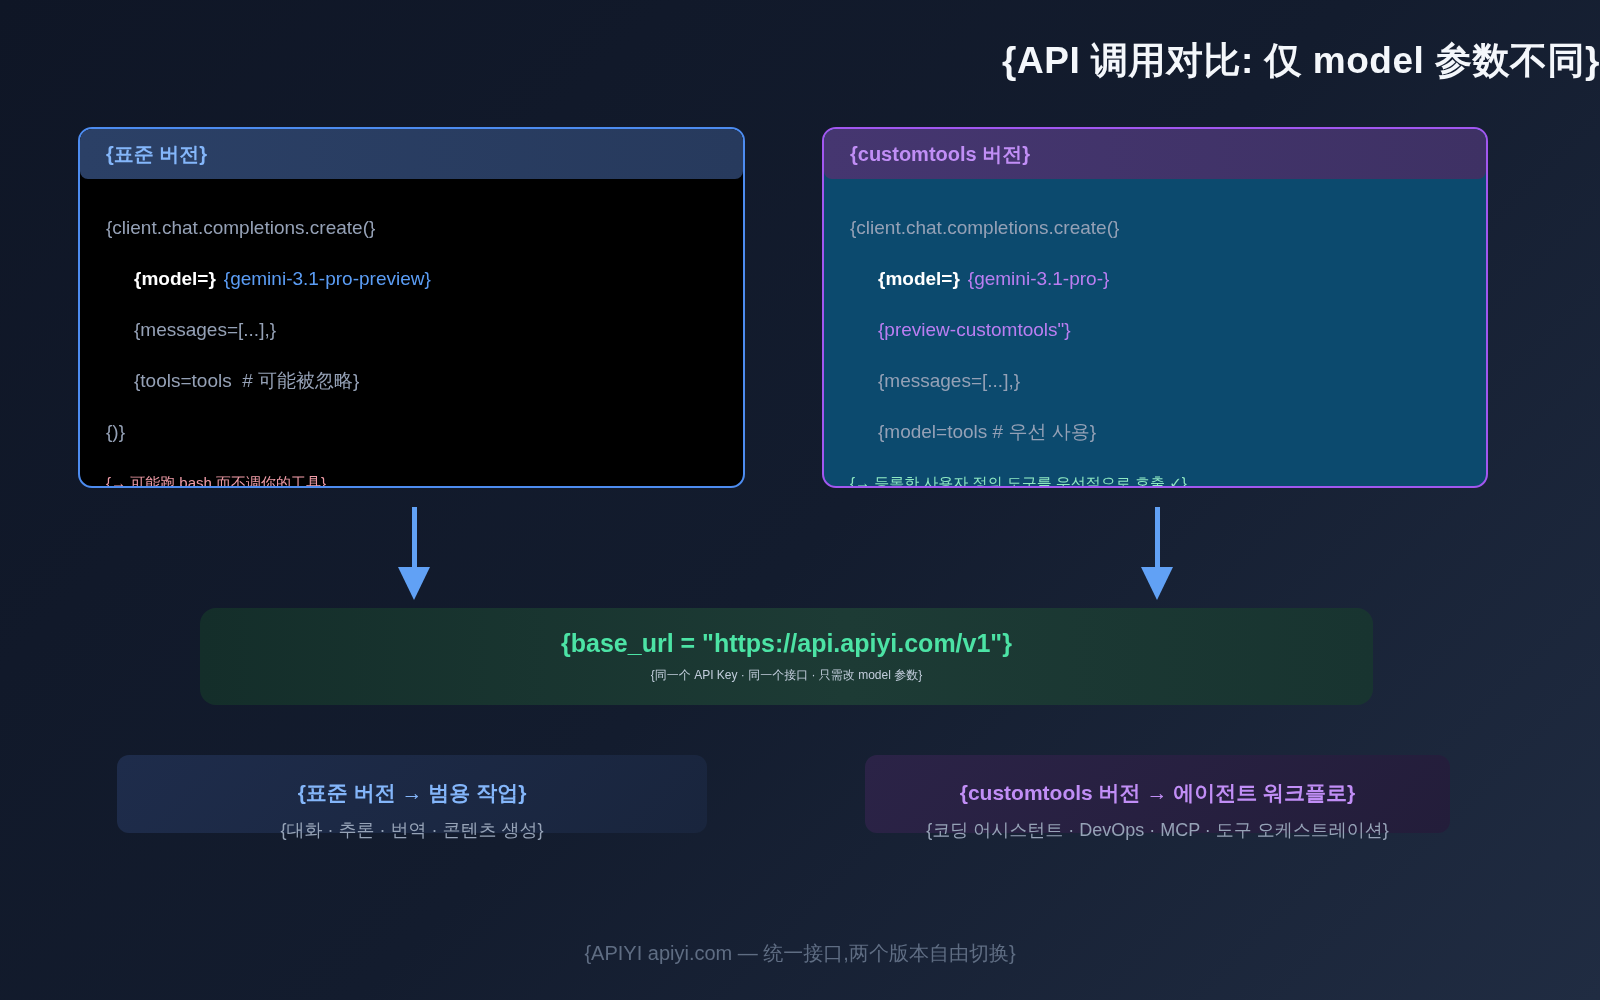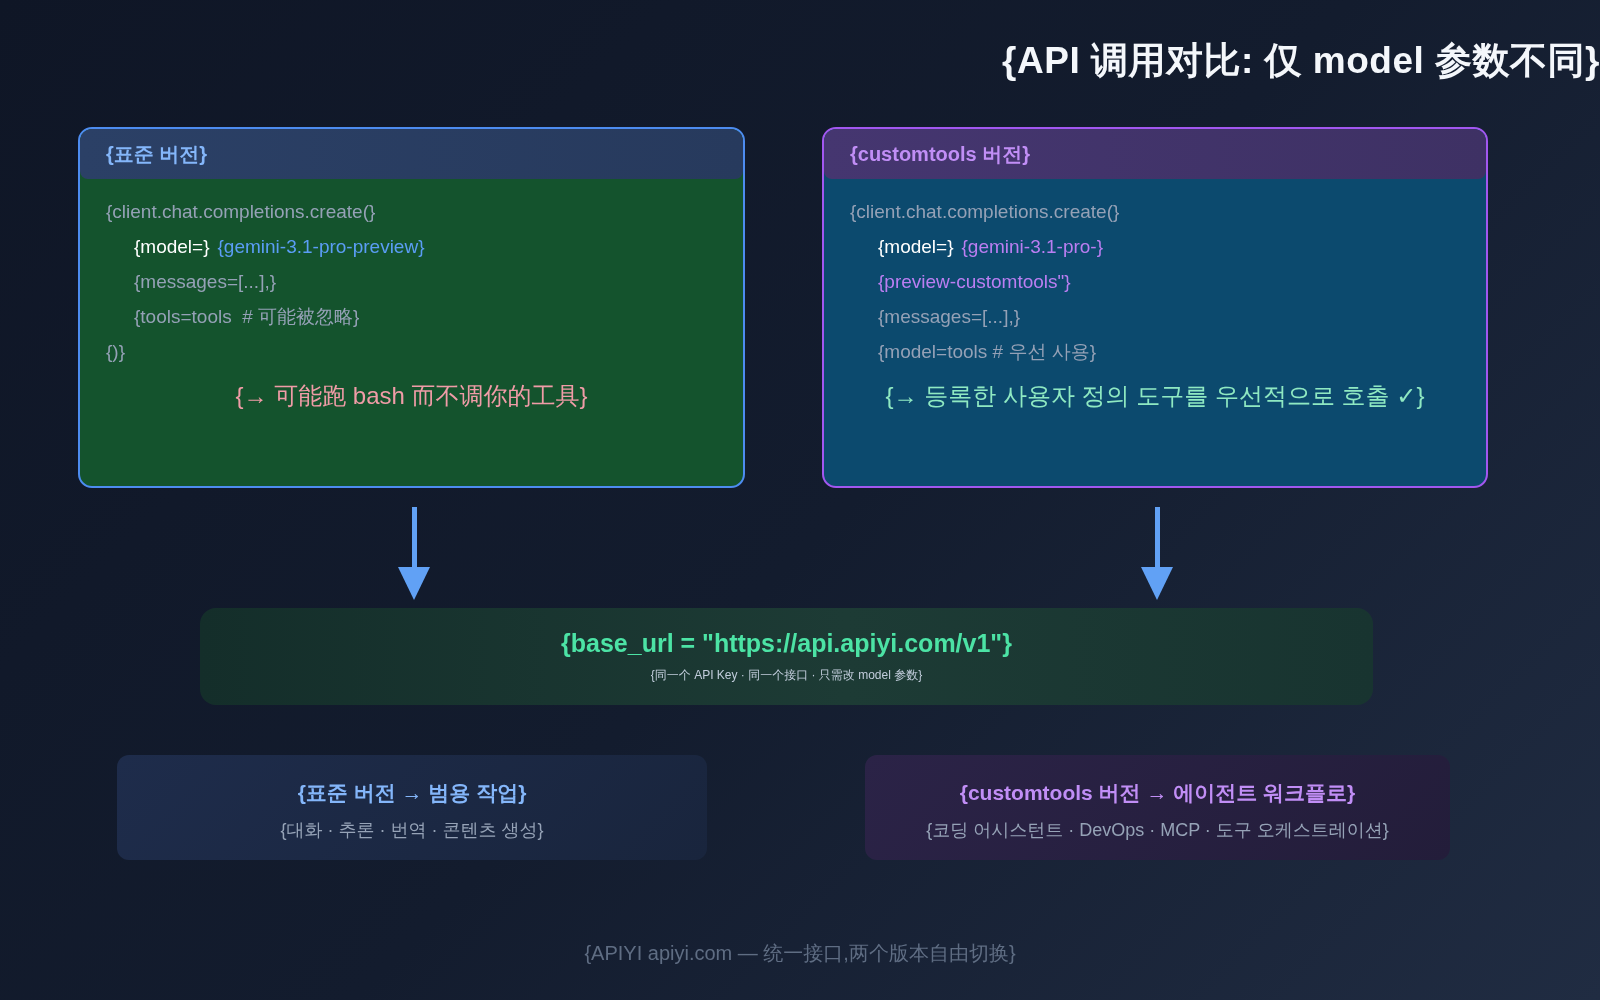--- a/index.html
+++ b/index.html
@@ -14,39 +14,39 @@
     text-align: right; font-size: 37px; font-weight: 700;
     color: #f4f7fb; letter-spacing: 0.5px; margin: 0;
   }
 
   
   .card {
     position: absolute; top: 127px; height: 361px;
     border-radius: 14px; box-sizing: border-box;
     border: 2.5px solid; overflow: hidden;
   }
-  .card-standard   { left: 78px;  width: 667px; border-color: var(--standard-accent, #4d8cf0);   background: #14532d; }
+  .card-standard   { left: 78px;  width: 667px; border-color: var(--standard-accent, #4d8cf0);   background: #000000; }
   .card-customtools{ left: 822px; width: 666px; border-color: var(--customtools-accent, #a257f0); background: #0c4a6e; }
 
   .card-header {
     height: 50px; display: flex; align-items: center;
     padding-left: 26px; font-size: 20px; font-weight: 700;
     border-radius: 10px 10px 8px 8px;
   }
   .card-standard .card-header    { background: linear-gradient(90deg, #2b4066, #273a5d); color: var(--standard-header-text, #84b6fa); }
   .card-customtools .card-header { background: linear-gradient(90deg, #453670, #3e3164); color: var(--customtools-header-text, #c18ef6); }
 
   .card-body { padding: 15px 26px 0 26px; font-size: 19px; color: var(--code-gray, #95a1b6); }
-  .code-line { height: 35px; line-height: 35px; white-space: pre; }
+  .code-line { height: 35px; line-height: 35px; white-space: pre; margin-top: 16px; }
   .code-line.indent { padding-left: 28px; }
-  .tok-key   { color: #ffffff; font-weight: 400; margin-right: 0.42em; }
+  .tok-key   { color: #ffffff; font-weight: 700; margin-right: 0.42em; }
   .tok-model-std { color: var(--standard-model, #5b9df5); }
   .tok-model-ct  { color: var(--customtools-model, #bb7ef2); }
 
-  .card-note { margin-top: 14px; font-size: 24px; line-height: 26px; white-space: pre; text-align: center; }
+  .card-note { margin-top: 21px; font-size: 15px; line-height: 26px; white-space: pre; }
   .note-warning { color: var(--warning-pink, #f09ca7); }
   .note-success { color: var(--success-mint, #8fe9c2); }
 
   
   .down-arrow { position: absolute; top: 507px; width: 32px; }
   .down-arrow .stem { width: 5px; height: 60px; margin: 0 auto; background: var(--arrow-blue, #61a1f5); }
   .down-arrow .head {
     width: 0; height: 0; margin: 0 auto;
     border-left: 16px solid transparent; border-right: 16px solid transparent;
     border-top: 33px solid var(--arrow-blue, #61a1f5);
@@ -59,21 +59,21 @@
     position: absolute; left: 200px; top: 608px; width: 1173px; height: 97px;
     border-radius: 16px; box-sizing: border-box;
     background: linear-gradient(90deg, #142e2a 0%, #1d3b35 55%, #183430 100%);
     display: flex; flex-direction: column; align-items: center; justify-content: center;
   }
   .base-title { font-size: 25px; font-weight: 700; color: var(--base-url-green, #4ce3a5); }
   .base-sub   { font-size: 12px; color: #c2cddc; margin-top: 9px; }
 
   
   .use-card {
-    position: absolute; top: 755px; height: 105px; border-radius: 12px;
+    position: absolute; top: 755px; height: 78px; border-radius: 12px;
     box-sizing: border-box; text-align: center;
   }
   .use-standard    { left: 117px; width: 590px; background: linear-gradient(135deg, #1e2c4b 0%, #19253d 100%); }
   .use-customtools { left: 865px; width: 585px; background: linear-gradient(135deg, #2b2347 0%, #231d3a 100%); }
   .use-title { font-size: 21px; font-weight: 700; margin-top: 24px; }
   .use-standard .use-title    { color: var(--standard-header-text, #6fadf8); }
   .use-customtools .use-title { color: var(--customtools-header-text, #c18ef6); }
   .use-sub { font-size: 18px; color: #96a3b7; margin-top: 11px; }
 
   

